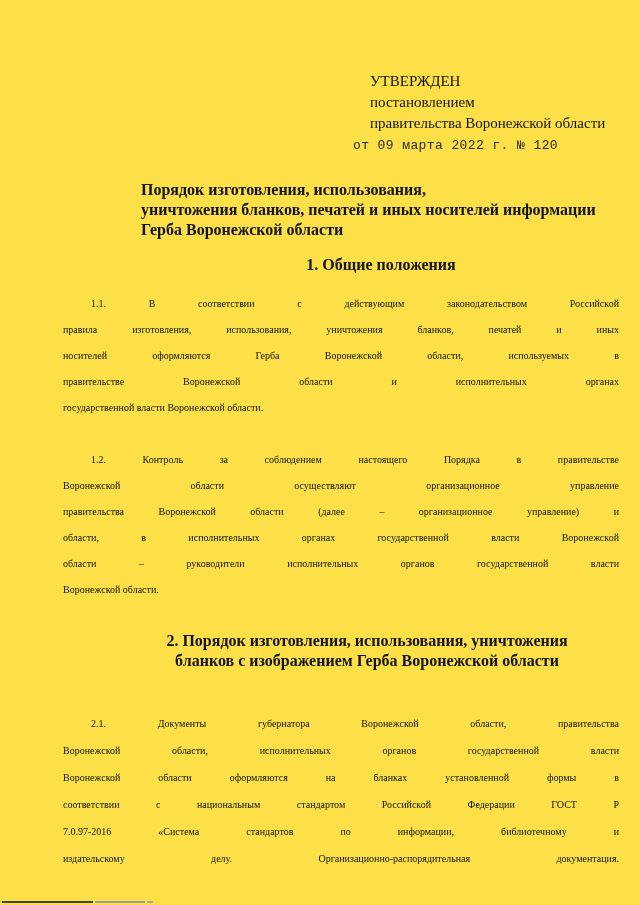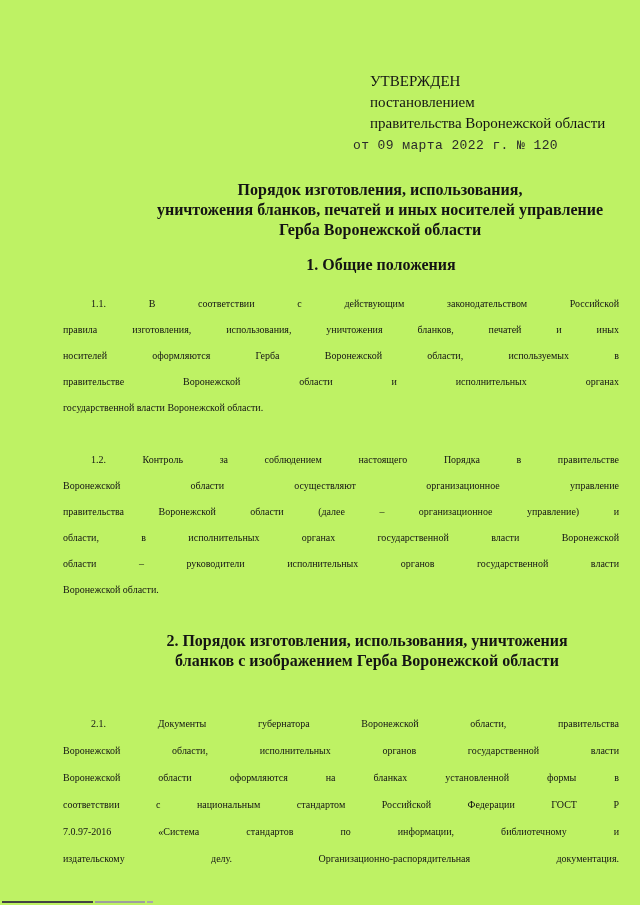--- a/index.html
+++ b/index.html
@@ -4,21 +4,21 @@
 <style>
   html, body {
     margin: 0;
     padding: 0;
     background: #ffffff;
   }
   .page {
     position: relative;
     width: 640px;
     height: 905px;
-    background: #bef264;
+    background: #fde047;
     overflow: hidden;
     font-family: "Liberation Serif", "DejaVu Serif", serif;
     color: #141414;
   }
   
   .approval {
     position: absolute;
     left: 370px;
     top: 71px;
     font-size: 15px;
@@ -40,21 +40,20 @@
   
   .col {
     position: absolute;
     left: 63px;
     width: 556px;
   }
   .doc-title {
     top: 180px;
     margin-left: 78px;
     width: 478px;
-    text-align: center;
     font-weight: bold;
     font-size: 16px;
     line-height: 20px;
     font-family: Liberation Serif, serif;
   }
   .h1 {
     top: 255px;
     margin-left: 40px;
     text-align: center;
     font-weight: bold;
@@ -98,21 +97,21 @@
 
   <div class="approval">
     <div>УТВЕРЖДЕН</div>
     <div>постановлением</div>
     <div>правительства Воронежской области</div>
   </div>
   <div class="doc-date">от 09 марта 2022 г. № 120</div>
 
   <div class="col doc-title">
     <div>Порядок изготовления, использования,</div>
-    <div>уничтожения бланков, печатей и иных носителей управление</div>
+    <div>уничтожения бланков, печатей и иных носителей информации</div>
     <div>Герба Воронежской области</div>
   </div>
 
   <div class="col h1">1. Общие положения</div>
 
   <div class="col para p-1-1">
     <div class="line first">1.1. В соответствии с действующим законодательством Российской</div>
     <div class="line">правила изготовления, использования, уничтожения бланков, печатей и иных</div>
     <div class="line">носителей оформляются Герба Воронежской области, используемых в</div>
     <div class="line">правительстве Воронежской области и исполнительных органах</div>

